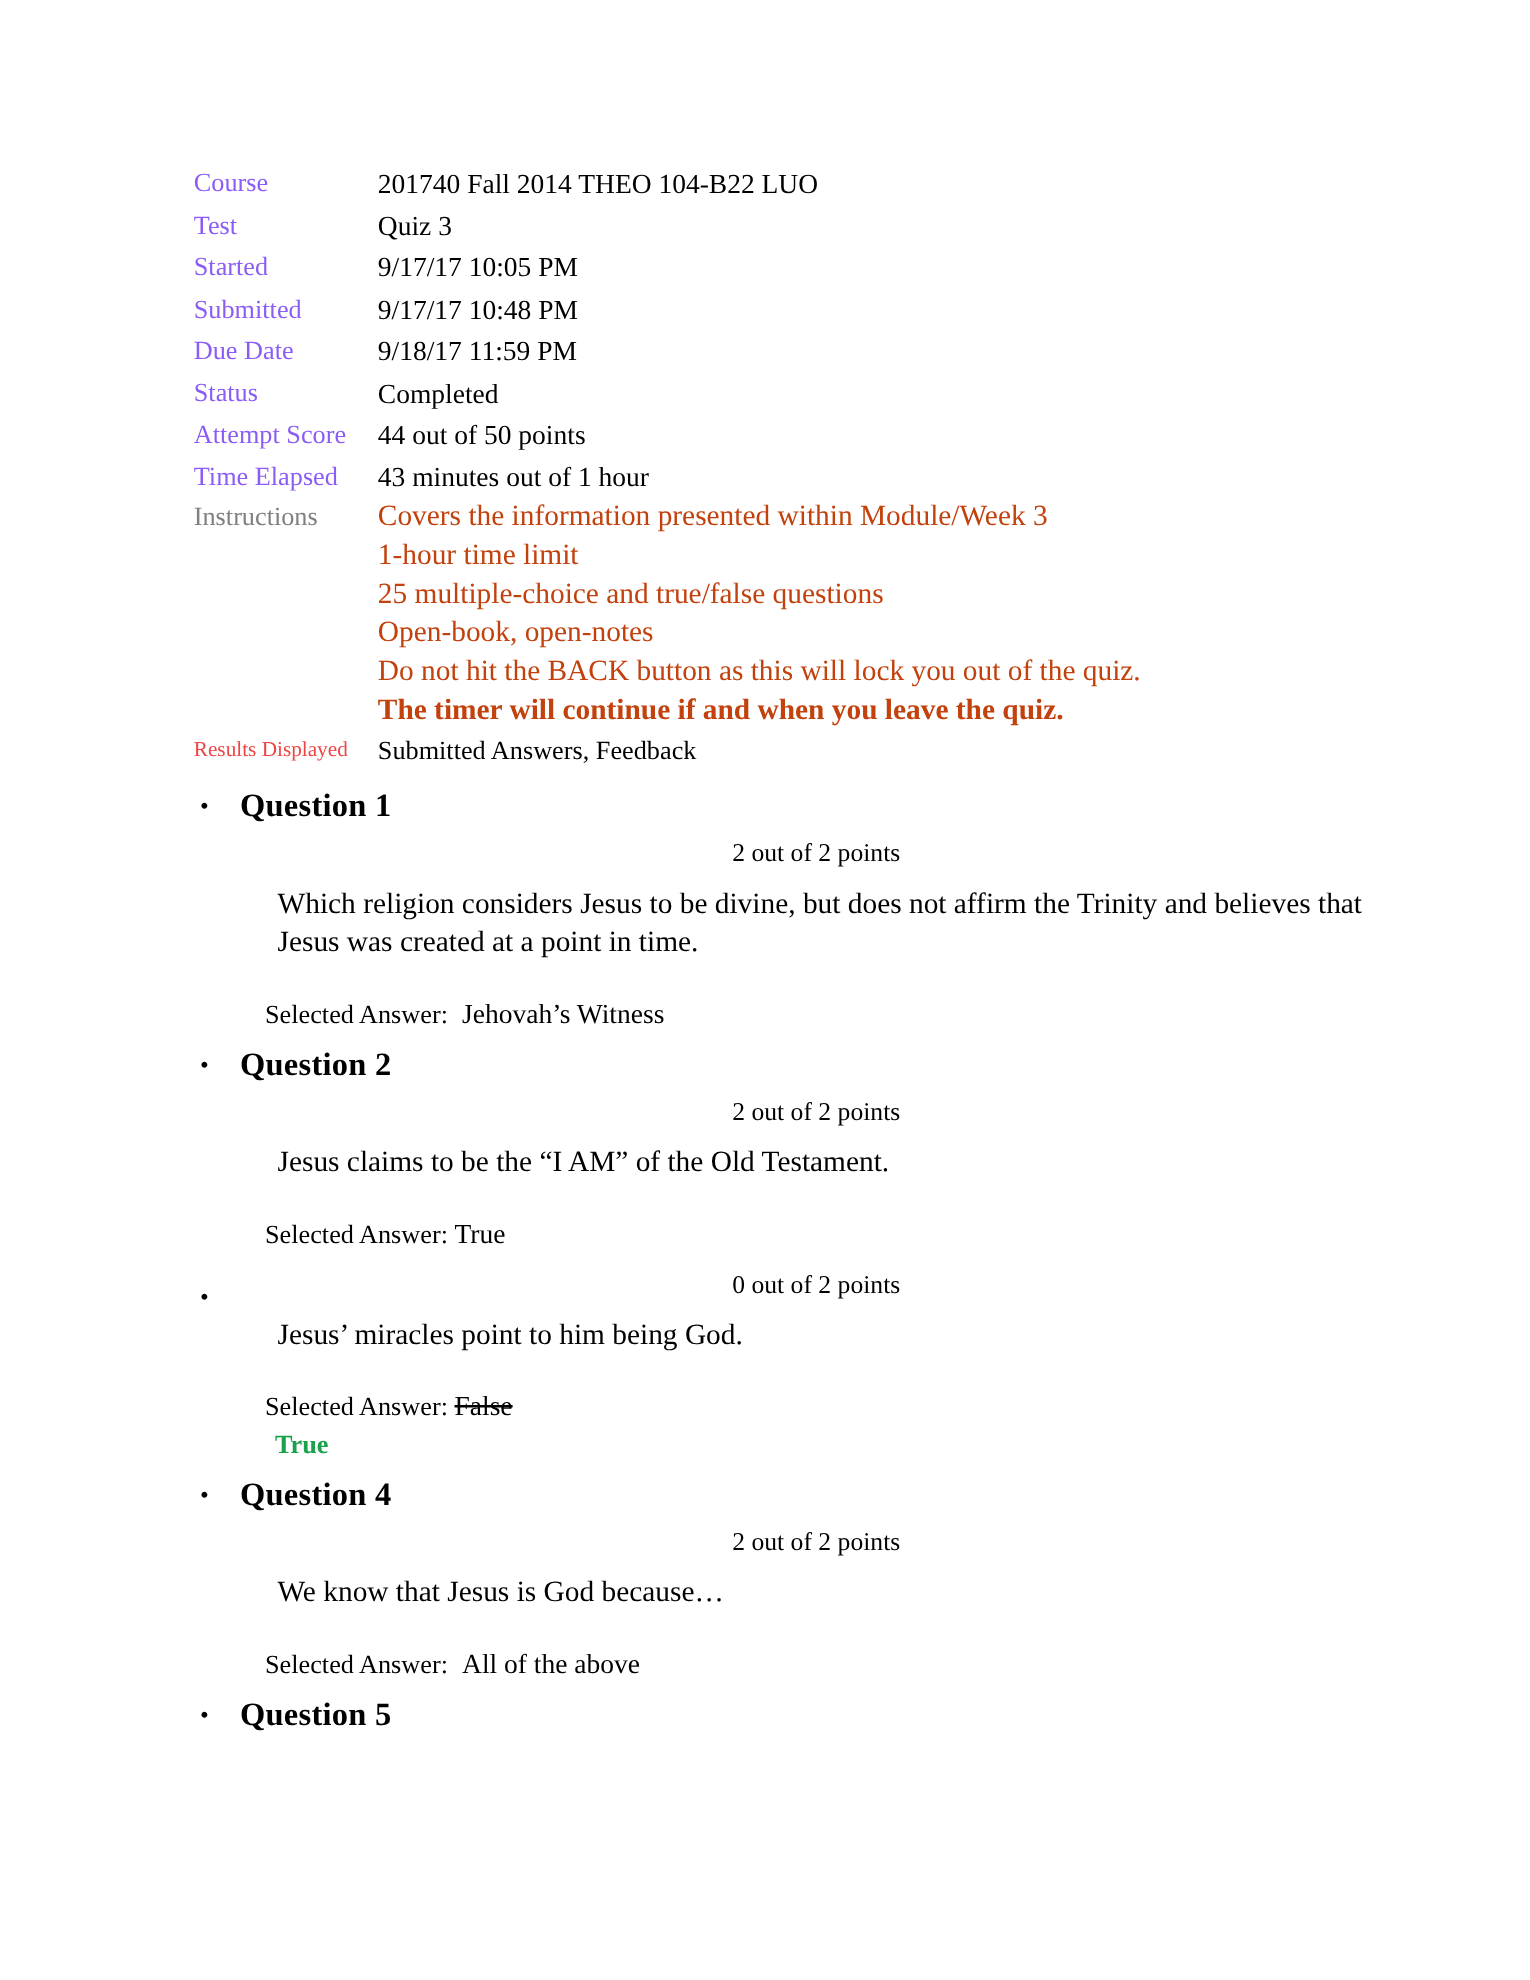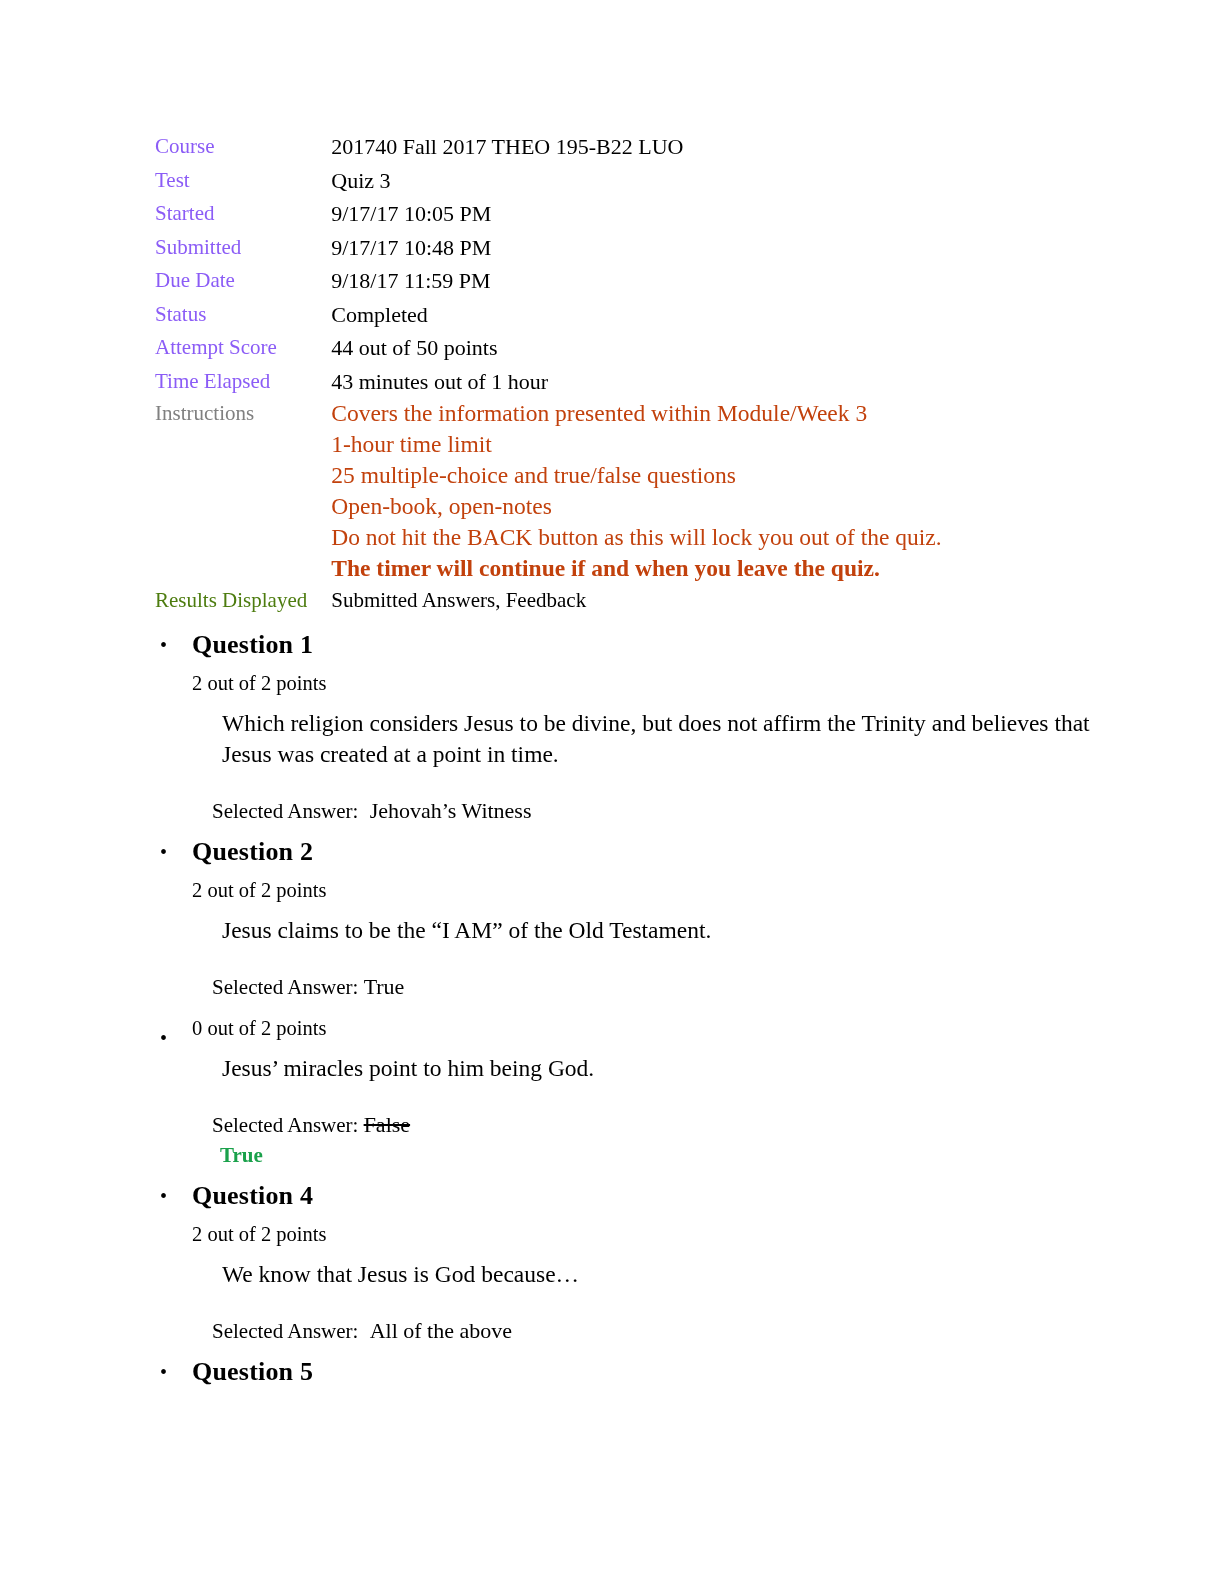--- a/index.html
+++ b/index.html
@@ -57,22 +57,22 @@
     font-size: 23.5px;
     line-height: 31px;
   }
   .instructions-value div {
     white-space: nowrap;
   }
   .instr-bold {
     font-weight: bold;
   }
   .results-label {
-    color: #4d7c0f;
-    font-size: 21px;
+    color: #ef4444;
+    font-size: 17px;
     line-height: 32px;
     padding-right: 24px !important;
     white-space: nowrap;
   }
   .results-value {
     color: #000000;
     font-size: 21px;
     line-height: 32px;
     white-space: nowrap;
     margin-left: 25px;
@@ -99,21 +99,21 @@
     line-height: 42px;
     color: #000;
   }
   .q-title {
     font-weight: bold;
     font-size: 26px;
     line-height: 42px;
     letter-spacing: 0.2px;
   }
   .q-points {
-    text-align: left;
+    text-align: center;
     font-size: 20.5px;
     line-height: 22px;
     padding-right: 10px;
     margin-top: 6px;
   }
   .q-text {
     font-size: 23.5px;
     line-height: 31px;
     margin-top: 14px;
     margin-left: 30px;
@@ -151,21 +151,21 @@
 </style>
 </head>
 <body>
 
 <div class="page">
 
   <table class="info-table">
     <tbody>
       <tr>
         <td class="info-label">Course</td>
-        <td class="info-value">201740 Fall 2017 THEO 195-B22 LUO</td>
+        <td class="info-value">201740 Fall 2014 THEO 104-B22 LUO</td>
       </tr>
       <tr>
         <td class="info-label">Test</td>
         <td class="info-value">Quiz 3</td>
       </tr>
       <tr>
         <td class="info-label">Started</td>
         <td class="info-value">9/17/17 10:05 PM</td>
       </tr>
       <tr>

